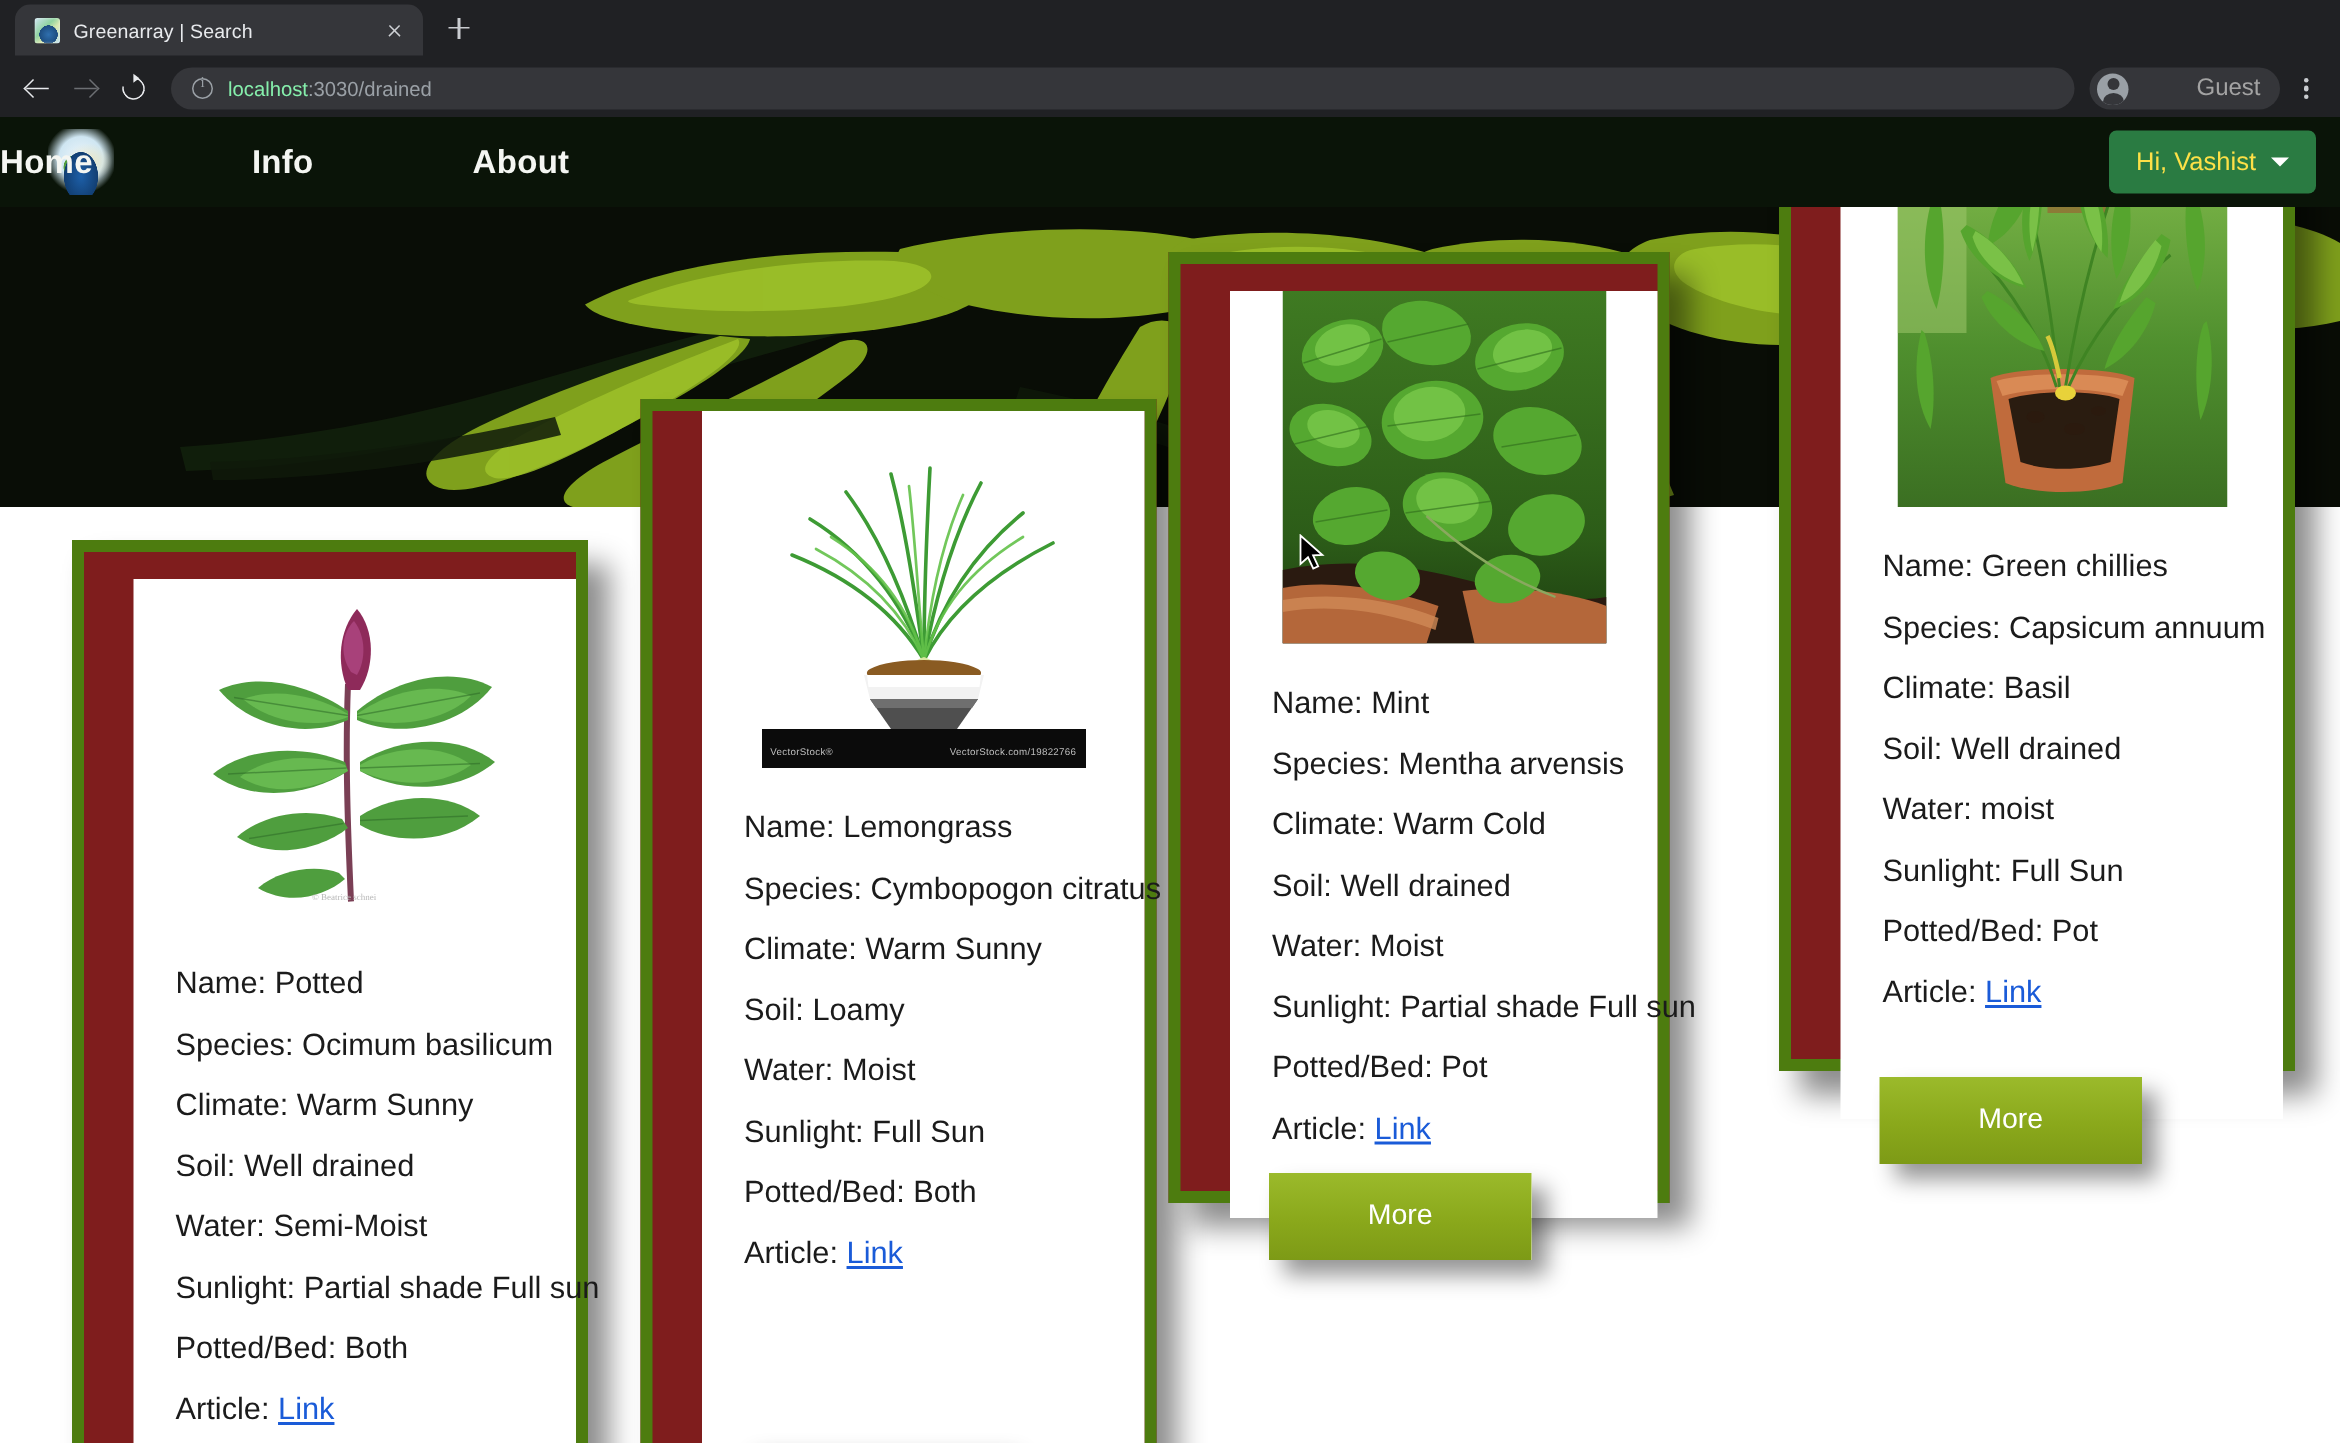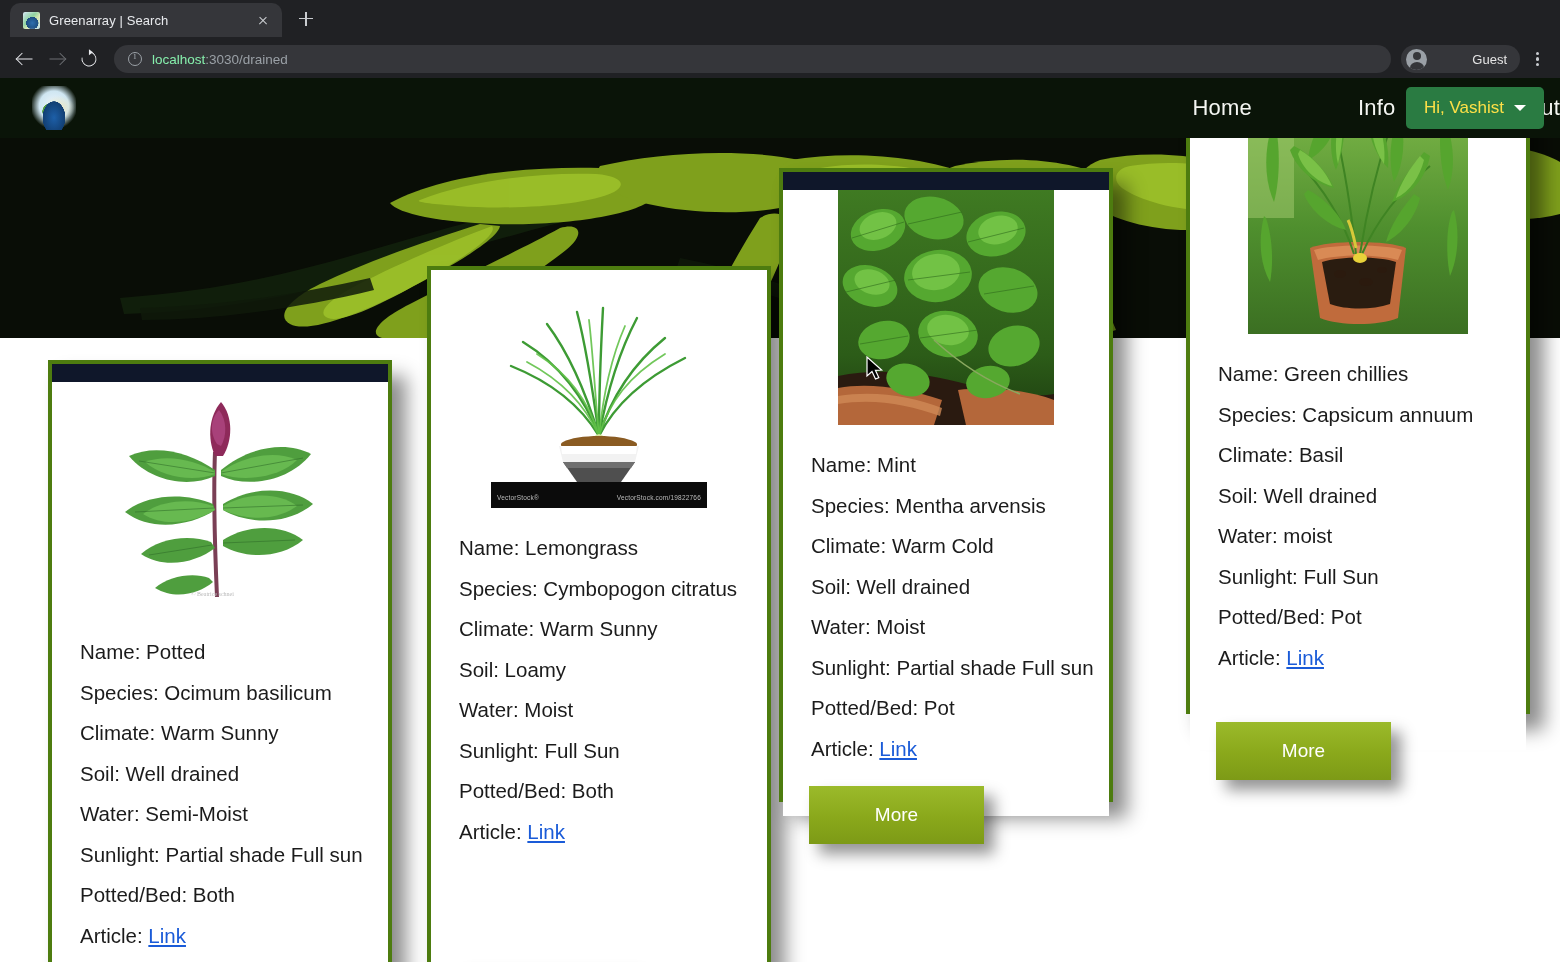--- a/index.html
+++ b/index.html
@@ -110,21 +110,21 @@
     overflow:hidden; flex:0 0 auto;
   }
   .avatar::before {
     content:""; position:absolute; left:6.5px; top:3.7px; width:8px; height:8px;
     border-radius:50%; background:#35363a;
   }
   .avatar::after {
     content:""; position:absolute; left:3.2px; top:13.2px; width:14.5px; height:12px;
     border-radius:50% 50% 0 0; background:#35363a;
   }
-  .profile-label { color:#e5e5e5; font-size:13px;margin-left:38px; }
+  .profile-label { color:#a3a3a3; font-size:16px;margin-left:38px; }
   .kebab { width:26px; height:26px; position:relative; flex:0 0 auto; margin-left:2px; }
   .kebab i {
     position:absolute; left:11.6px; width:3.4px; height:3.4px; border-radius:50%;
     background:#c9ccd0; display:block;
   }
   .kebab i:nth-child(1){ top:6px; }
   .kebab i:nth-child(2){ top:11.3px; }
   .kebab i:nth-child(3){ top:16.6px; }
 
   
@@ -142,21 +142,21 @@
     position:absolute; left:32px; top:50%; transform:translateY(-50%);
     width:44px; height:44px; border-radius:4px;
     background:
       radial-gradient(ellipse at 50% 72%, #1d5fa8 0%, #123f73 36%, rgba(0,0,0,0) 37%),
       radial-gradient(ellipse at 42% 58%, #8fd46a 0%, #4f9a3c 22%, rgba(0,0,0,0) 23%),
       radial-gradient(ellipse at 62% 50%, #e8e6c4 0%, rgba(0,0,0,0) 40%),
       radial-gradient(circle at 50% 45%, #eef6fb 0%, #cfe6f2 45%, #0a1408 72%);
   }
   .navlinks {
     position:absolute; left:0; right:0; top:0; bottom:0;
-    display:flex; align-items:center; justify-content:flex-end; gap:106px;
+    display:flex; align-items:center; justify-content:flex-start; gap:106px;font-weight:bold;
   }
   .navlink {
     color:#f4f6f2; font-size:22px; letter-spacing:.2px; text-decoration:none;
   }
   .userbtn {
     position:absolute; right:16px; top:50%; transform:translateY(-50%);
     background:#2a7b42; color:#fde047; border:none; border-radius:5px;
     font-size:17px; padding:11px 18px; display:flex; align-items:center; gap:10px;
     font-family:"Liberation Sans", sans-serif; cursor:pointer;
   }
@@ -170,23 +170,24 @@
     position:absolute; left:0; top:60px; width:1560px; height:200px;
     background:#090d06; overflow:hidden; z-index:5;
   }
   .hero svg { position:absolute; left:0; top:0; width:1560px; height:200px; }
 
   
   .deck { position:absolute; left:0; top:0; width:1560px; height:884px; z-index:20; }
 
   .card {
     position:absolute;
-    background:#0f172a;
-    border:4px solid #4d7c0f;
+    background:#7f1d1d;
+    border:8px solid #4d7c0f;
     box-shadow: 14px 16px 18px rgba(0,0,0,.45);
+    padding-left: 33px;
   }
   .card-inner { padding:0; background:#ffffff; height:100%; position:relative; }
   .card-text { padding: 30px 28px 0 28px; }
   .card-text p {
     font-size:20.5px; color:#1b1b1b; line-height:1; margin:0 0 20px 0;
     white-space:nowrap; font-family:"Liberation Sans", sans-serif;
   }
   .card-text p:last-child { margin-bottom:0; }
   .link { color:#1a5bd8; text-decoration:underline; }
 

